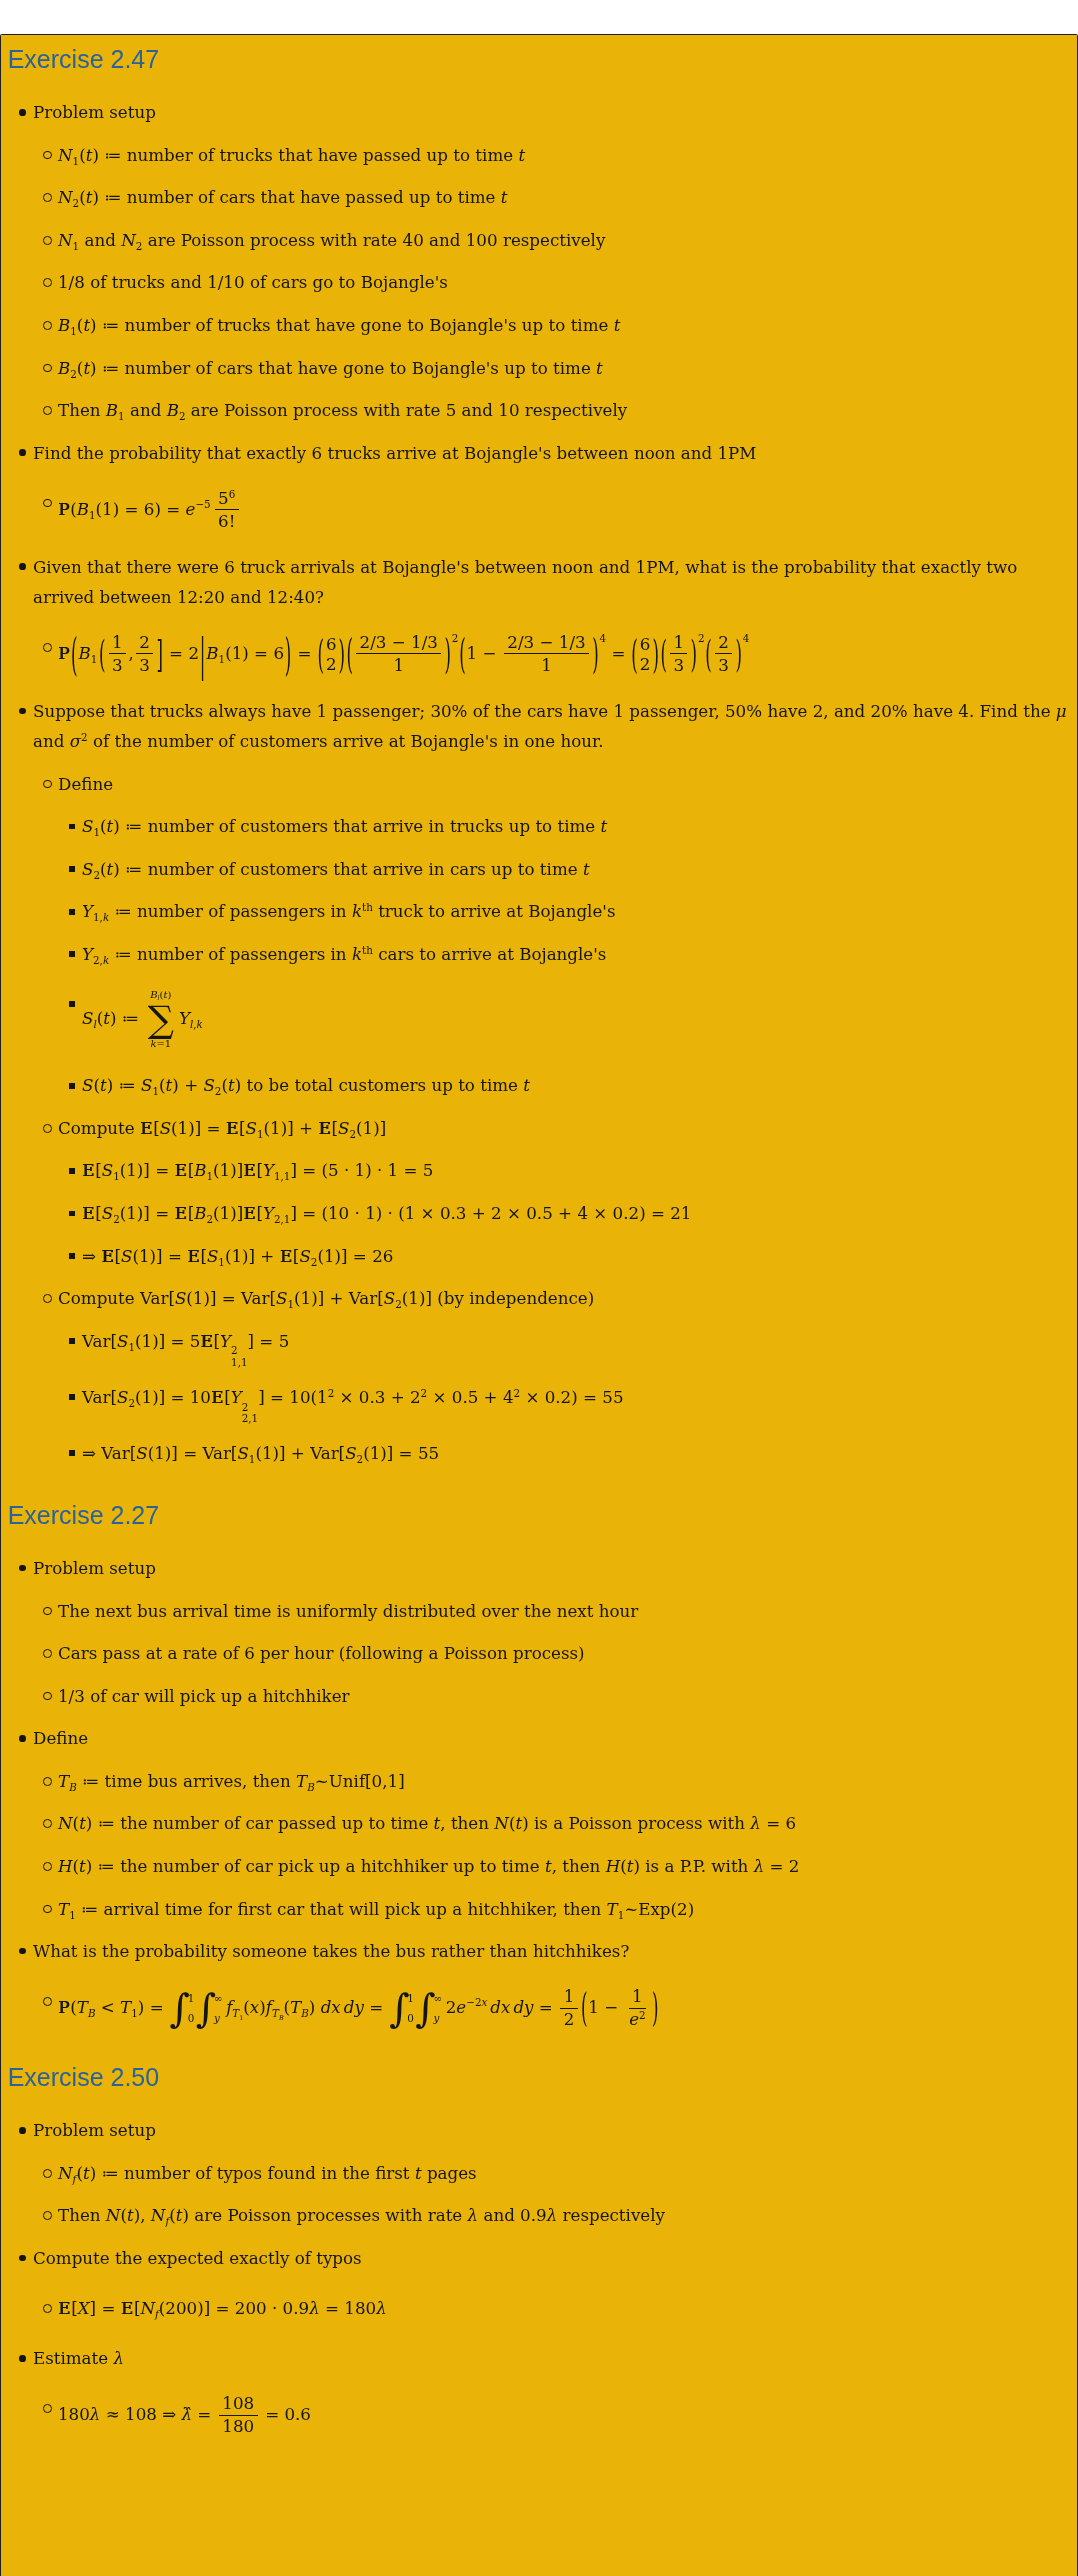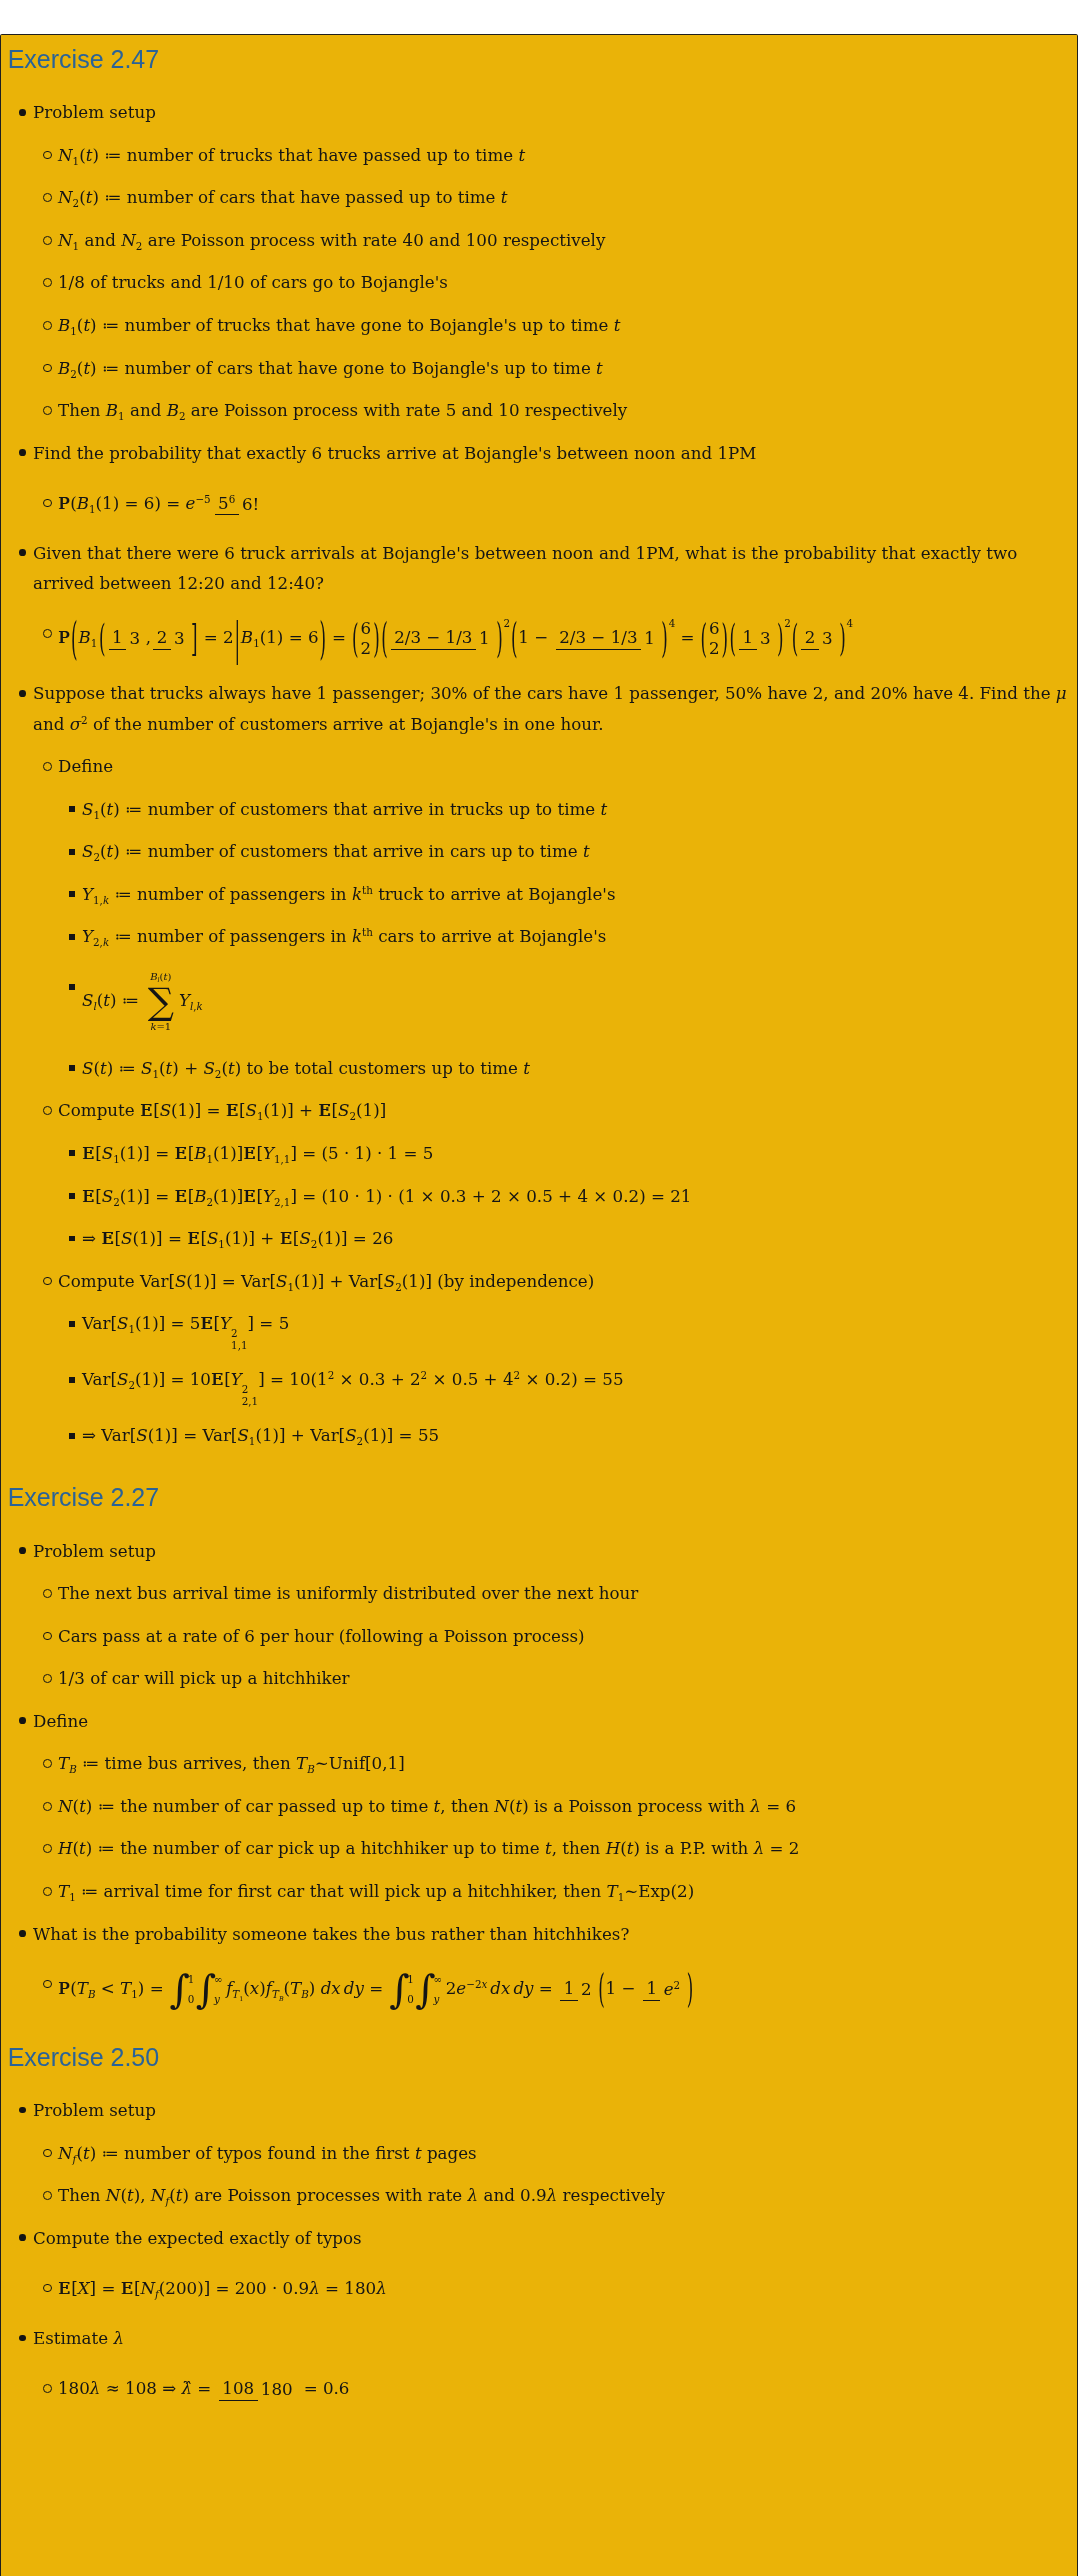--- a/index.html
+++ b/index.html
@@ -36,21 +36,21 @@
   .l2 > .mark{left:42px;top:11px;width:6.7px;height:6.7px;border:1.3px solid #141414;border-radius:50%;background:transparent;}
   .l3 > .mark{left:68px;top:12.5px;width:5.8px;height:5.8px;background:#141414;}
   
   .it{font-style:italic;}
   .rm{font-style:normal;}
   .bb{font-style:normal;text-shadow:0.05em 0 0 currentColor;letter-spacing:0.06em;}
   .msub{font-size:0.62em;vertical-align:-0.4em;line-height:1;}
   .msup{font-size:0.62em;vertical-align:0.62em;line-height:1;}
   .msup.hi{vertical-align:1.55em;}
   .mss{display:inline-flex;flex-direction:column;align-items:flex-start;font-size:0.62em;line-height:1.15;vertical-align:-0.75em;text-align:left;}
-  .mfrac{display:inline-flex;flex-direction:row;align-items:center;vertical-align:middle;margin:0 0.14em;line-height:1.25;text-align:center;}
+  .mfrac{display:inline-flex;flex-direction:column;align-items:center;vertical-align:middle;margin:0 0.14em;line-height:1.25;text-align:center;}
   .mfrac .fn{padding:0 0.2em 0.04em;border-bottom:1.2px solid currentColor;}
   .mfrac .fd{padding:0.04em 0.2em 0;}
   .mbinom{display:inline-flex;align-items:center;vertical-align:middle;margin:0 0.04em;}
   .mbinom .bdel{display:inline-block;transform:scaleY(2.35);transform-origin:center;line-height:1;}
   .mbinom .bcol{display:inline-flex;flex-direction:column;align-items:center;line-height:1.2;padding:0 0.12em;}
   .msum{display:inline-flex;flex-direction:column;align-items:center;vertical-align:middle;text-align:center;line-height:1;margin:0 0.2em;}
   .msum .slim{font-size:0.6em;line-height:1.2;}
   .msum .sop{font-size:2.2em;line-height:1;}
   .mint{display:inline-flex;vertical-align:middle;margin:0 0.04em;}
   .mint .iop{font-size:2.35em;line-height:1.05;}

